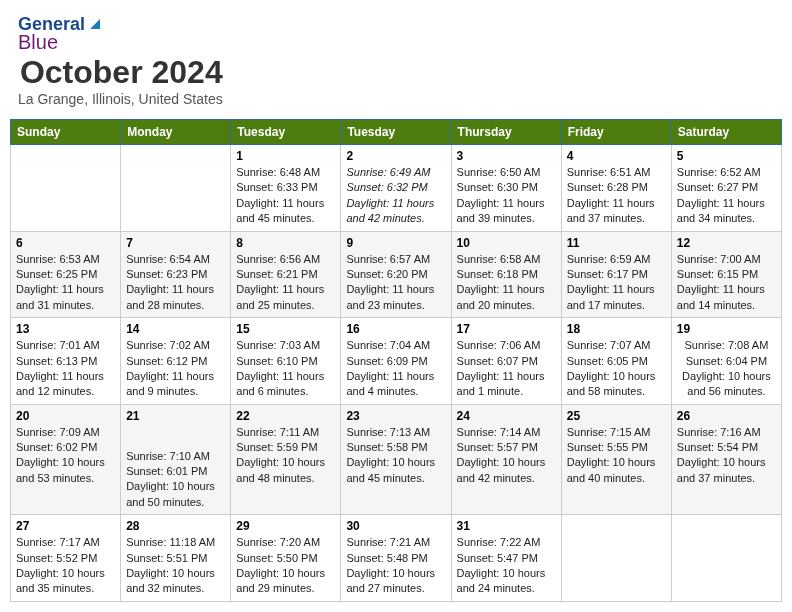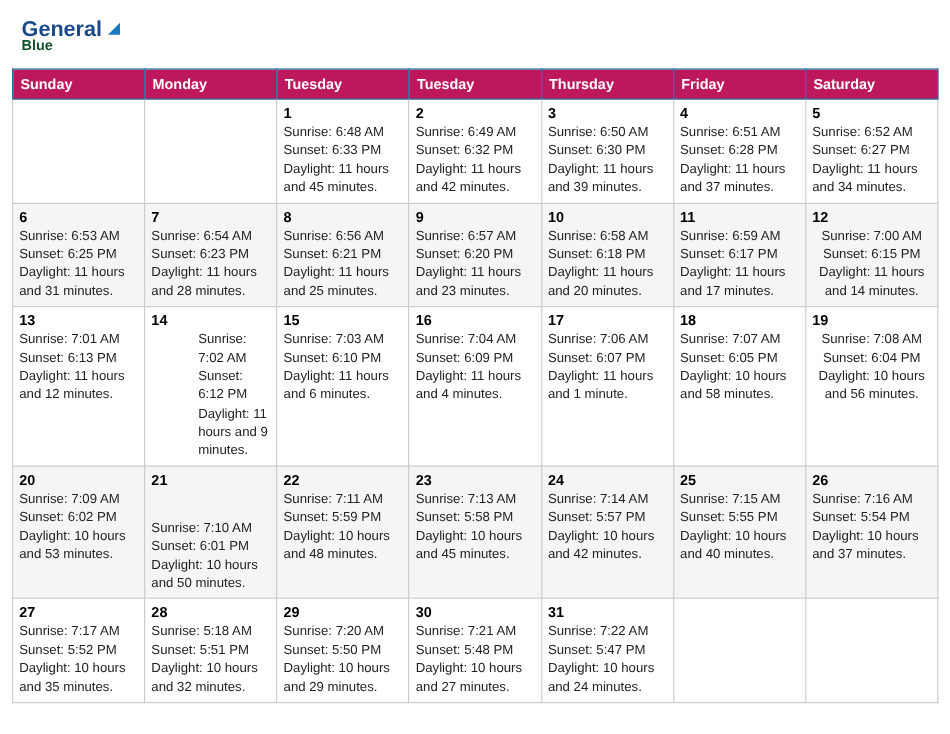--- a/index.html
+++ b/index.html
@@ -36,21 +36,21 @@
     .location {
       font-size: 14px;
       color: #555;
     }
     .calendar {
       width: 100%;
       border-collapse: collapse;
       font-size: 11px;
     }
     .calendar th {
-      background-color: #be185d;
+      background-color: #4d7c0f;
       color: #fff;
       text-align: left;
       padding: 5px 6px;
       font-size: 12px;
       font-weight: bold;
       border: 1px solid #2e6da4;
     }
     .calendar td {
       border: 1px solid #ccc;
       vertical-align: top;
@@ -81,21 +81,25 @@
 <body>
 
 <div class="header">
   <div class="logo">
     <div style="display:flex;align-items:center;">
       <span style="font-size:18px;font-weight:bold;color:#1a4a8a;">General</span>
       <svg width="18" height="18" viewBox="0 0 18 18" style="margin-left:1px;margin-top:-2px;">
         <polygon points="4,14 14,14 14,4" fill="#1a7abf"></polygon>
       </svg>
     </div>
-    <span style="font-size:12px;font-weight:bold;color:#14532d;margin-top:-4px;">Blue</span>
+    <span style="font-size:20px;font-weight:normal;color:#701a75;margin-top:-4px;">Blue</span>
+  </div>
+  <div class="title-area">
+    <div class="month-title">October 2024</div>
+    <div class="location">La Grange, Illinois, United States</div>
   </div>
 </div>
 
 <table class="calendar">
   <thead>
     <tr>
     <th>Sunday</th>
         <th>Monday</th>
         <th>Tuesday</th>
         <th>Tuesday</th>
@@ -109,21 +113,21 @@
         <td class="empty-cell"></td>
         <td class="empty-cell"></td>
         <td>
           <span class="day-num">1</span>
           <div class="cell-content" style="white-space: pre-line;">Sunrise: 6:48 AM
 Sunset: 6:33 PM
 Daylight: 11 hours and 45 minutes.</div>
         </td>
         <td>
           <span class="day-num">2</span>
-          <div class="cell-content" style="white-space: pre-line;">Sunrise: 6:49 AM
+          <div class="cell-content" style="white-space: pre-line; font-style: italic;">Sunrise: 6:49 AM
 Sunset: 6:32 PM
 Daylight: 11 hours and 42 minutes.</div>
         </td>
         <td>
           <span class="day-num">3</span>
           <div class="cell-content" style="white-space: pre-line;">Sunrise: 6:50 AM
 Sunset: 6:30 PM
 Daylight: 11 hours and 39 minutes.</div>
         </td>
         <td>
@@ -171,35 +175,35 @@
 Daylight: 11 hours and 20 minutes.</div>
         </td>
         <td>
           <span class="day-num">11</span>
           <div class="cell-content" style="white-space: pre-line;">Sunrise: 6:59 AM
 Sunset: 6:17 PM
 Daylight: 11 hours and 17 minutes.</div>
         </td>
         <td>
           <span class="day-num">12</span>
-          <div class="cell-content" style="white-space: pre-line; text-align: center;">Sunrise: 7:00 AM
+          <div class="cell-content" style="white-space: pre-line;">Sunrise: 7:00 AM
 Sunset: 6:15 PM
 Daylight: 11 hours and 14 minutes.</div>
         </td>
       </tr>
       <tr>
         <td>
           <span class="day-num">13</span>
           <div class="cell-content" style="white-space: pre-line;">Sunrise: 7:01 AM
 Sunset: 6:13 PM
 Daylight: 11 hours and 12 minutes.</div>
         </td>
         <td>
           <span class="day-num">14</span>
-          <div class="cell-content" style="white-space: pre-line; margin-left: 39px;">Sunrise: 7:02 AM
+          <div class="cell-content" style="white-space: pre-line;">Sunrise: 7:02 AM
 Sunset: 6:12 PM
 Daylight: 11 hours and 9 minutes.</div>
         </td>
         <td>
           <span class="day-num">15</span>
           <div class="cell-content" style="white-space: pre-line;">Sunrise: 7:03 AM
 Sunset: 6:10 PM
 Daylight: 11 hours and 6 minutes.</div>
         </td>
         <td>
@@ -273,21 +277,21 @@
       </tr>
       <tr>
         <td>
           <span class="day-num">27</span>
           <div class="cell-content" style="white-space: pre-line;">Sunrise: 7:17 AM
 Sunset: 5:52 PM
 Daylight: 10 hours and 35 minutes.</div>
         </td>
         <td>
           <span class="day-num">28</span>
-          <div class="cell-content" style="white-space: pre-line;">Sunrise: 5:18 AM
+          <div class="cell-content" style="white-space: pre-line;">Sunrise: 11:18 AM
 Sunset: 5:51 PM
 Daylight: 10 hours and 32 minutes.</div>
         </td>
         <td>
           <span class="day-num">29</span>
           <div class="cell-content" style="white-space: pre-line;">Sunrise: 7:20 AM
 Sunset: 5:50 PM
 Daylight: 10 hours and 29 minutes.</div>
         </td>
         <td>

